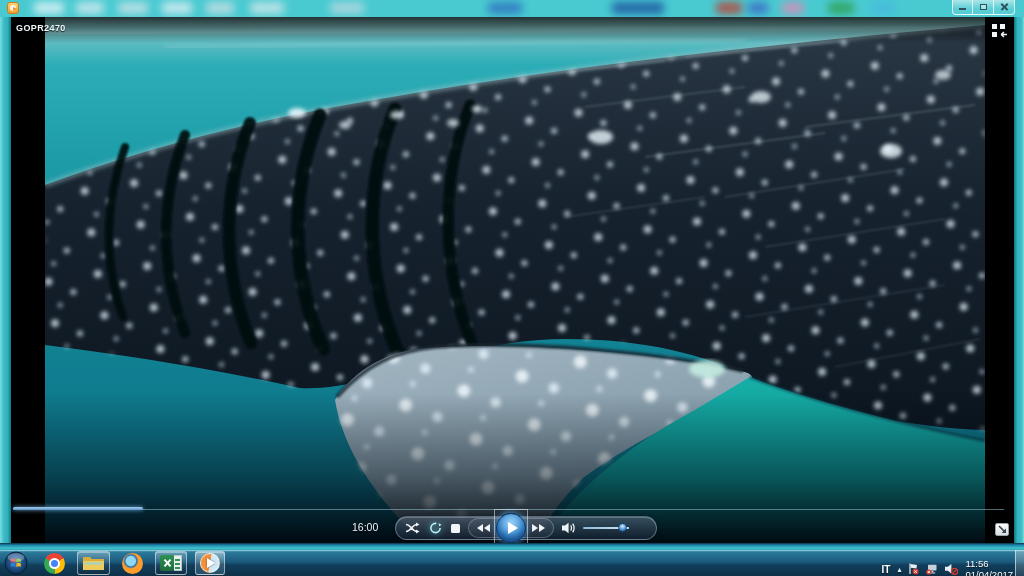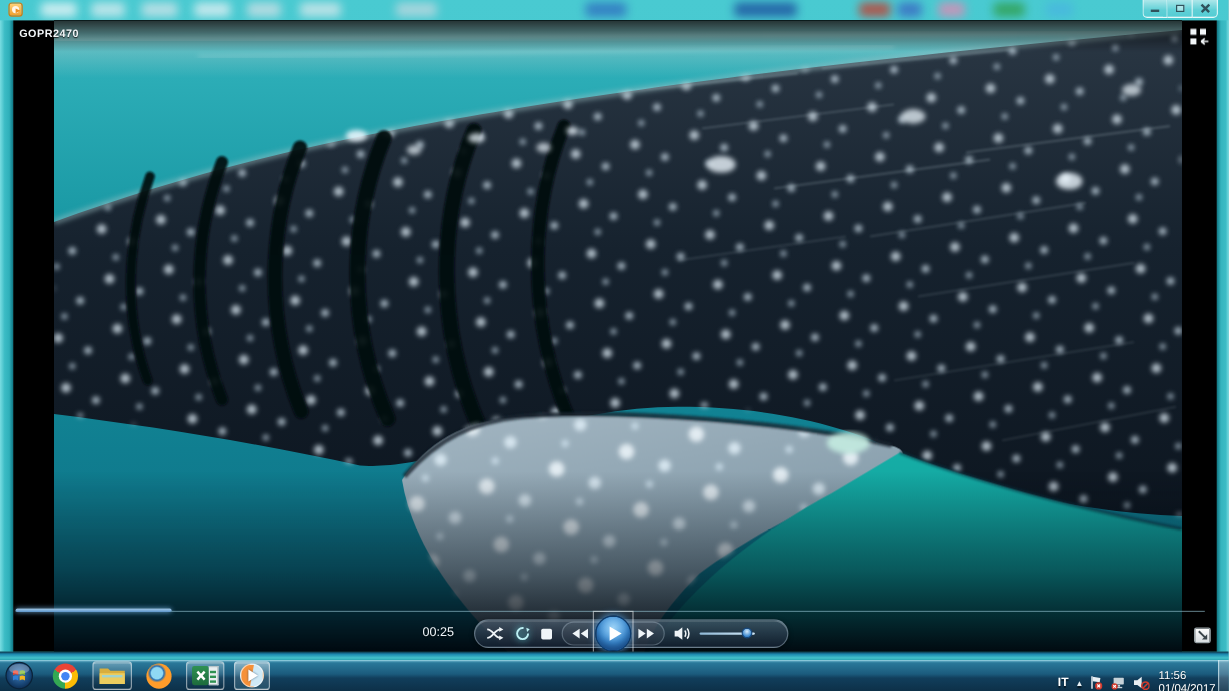--- a/index.html
+++ b/index.html
@@ -278,21 +278,21 @@
         <rect x="1" y="1" width="5" height="5" fill="#f2f6f8"></rect>
         <rect x="9" y="1" width="5" height="5" fill="#f2f6f8"></rect>
         <rect x="1" y="9" width="5" height="5" fill="#f2f6f8"></rect>
         <path d="M16,11.5 H10 M10,11.5 l3,-2.4 M10,11.5 l3,2.4" stroke="#f2f6f8" stroke-width="1.4" fill="none"></path>
       </svg>
     </div>
 
     <div class="seek-track"></div>
     <div class="seek-progress" style="width: 13%;"></div>
 
-    <span class="time-label">00:25</span>
+    <span class="time-label">16:00</span>
 
     <div class="ctrl-pill">
       <div class="pill-btn">
         <svg width="15" height="12" viewBox="0 0 15 12">
           <path d="M1,2.5 C6,2.5 7,9.5 12,9.5 M1,9.5 C6,9.5 7,2.5 12,2.5" stroke="#eef3f6" stroke-width="1.5" fill="none"></path>
           <path d="M11,0.5 L14.5,2.5 L11,4.5 Z M11,7.5 L14.5,9.5 L11,11.5 Z" fill="#eef3f6"></path>
         </svg>
       </div>
       <div class="pill-btn repeat-btn on">
         <svg width="15" height="14" viewBox="0 0 15 14">

